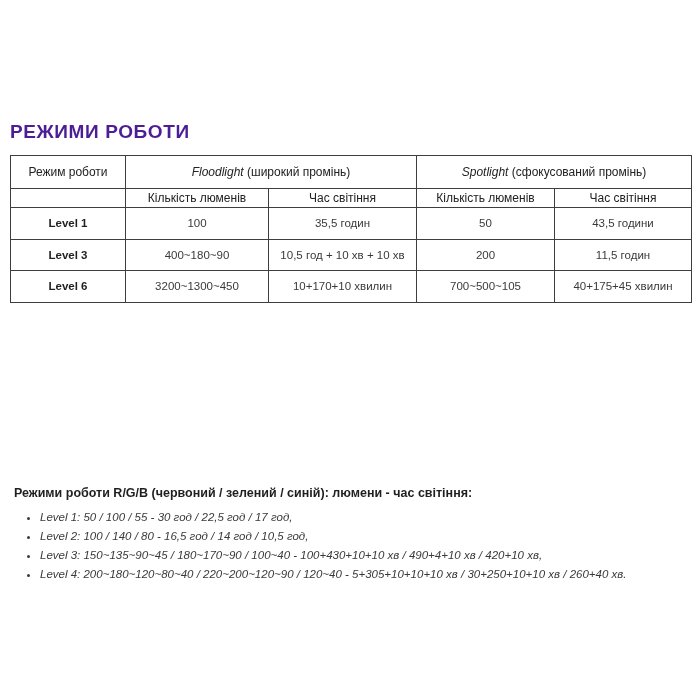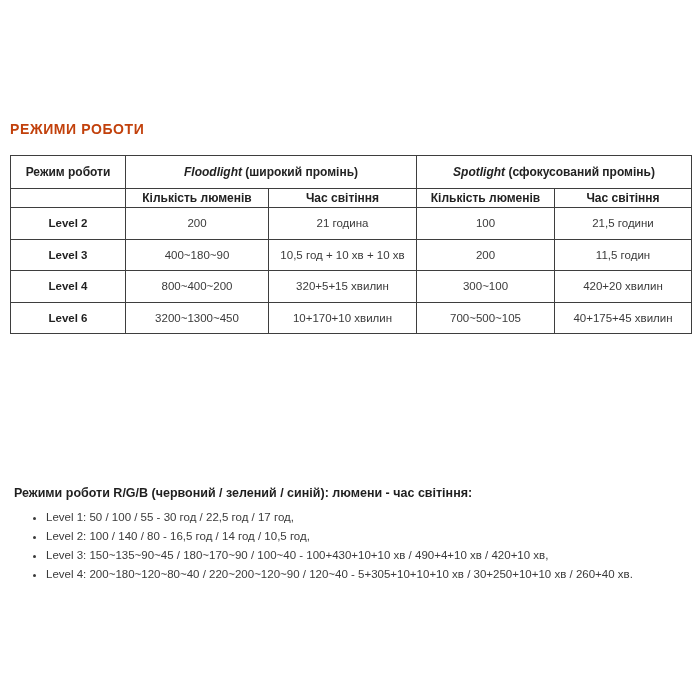--- a/index.html
+++ b/index.html
@@ -12,24 +12,24 @@
     color: #1f1f1f;
     position: relative;
     overflow: hidden;
   }
 
   .page-title {
     position: absolute;
     top: 121px;
     left: 10px;
     margin: 0;
-    font-size: 14px;
+    font-size: 19px;
     font-weight: bold;
     letter-spacing: 0.6px;
-    color: #c2410c;
+    color: #4c1d95;
   }
 
   table.spec-table {
     position: absolute;
     top: 155px;
     left: 10px;
     width: 681px;
     border-collapse: collapse;
     table-layout: fixed;
   }
@@ -41,21 +41,21 @@
     padding: 2px 4px;
     overflow: hidden;
     white-space: nowrap;
   }
   .spec-table thead tr.group-row { height: 33px; }
   .spec-table thead tr.sub-row   { height: 16px; }
   .spec-table tbody tr           { height: 31.6px; }
 
   .spec-table thead th {
     font-size: 12px;
-    font-weight: bold;
+    font-weight: normal;
     color: #222222;
   }
   .spec-table thead th .mode-name { font-style: italic; }
 
   .spec-table tbody th.level-cell {
     font-size: 11.5px;
     font-weight: bold;
     color: #1f1f1f;
   }
   .spec-table tbody td {
@@ -70,24 +70,25 @@
     left: 10px;
     margin: 4px;
     font-size: 12.5px;
     font-weight: bold;
     color: #1f1f1f;
   }
 
   ul.rgb-list {
     position: absolute;
     top: 508px;
-    left: 16px;
+    left: 10px;
     margin: 0;
     padding: 0 0 0 30px;
     list-style: disc outside;
+    font-style: italic;
   }
   ul.rgb-list li {
     font-size: 11.5px;
     line-height: 19px;
     color: #3a3a3a;
     white-space: nowrap;
   }
 </style>
 </head>
 <body>
@@ -115,39 +116,32 @@
     <tr class="sub-row">
       <th></th>
       <th>Кількість люменів</th>
       <th>Час світіння</th>
       <th>Кількість люменів</th>
       <th>Час світіння</th>
     </tr>
   </thead>
   <tbody>
     <tr>
-      <th class="level-cell">Level 2</th>
-      <td>200</td>
-      <td>21 година</td>
+      <th class="level-cell">Level 1</th>
       <td>100</td>
-      <td>21,5 години</td>
+      <td>35,5 годин</td>
+      <td>50</td>
+      <td>43,5 години</td>
     </tr>
     <tr>
       <th class="level-cell">Level 3</th>
       <td>400~180~90</td>
       <td>10,5 год + 10 хв + 10 хв</td>
       <td>200</td>
       <td>11,5 годин</td>
-    </tr>
-    <tr>
-      <th class="level-cell">Level 4</th>
-      <td>800~400~200</td>
-      <td>320+5+15 хвилин</td>
-      <td>300~100</td>
-      <td>420+20 хвилин</td>
     </tr>
     <tr>
       <th class="level-cell">Level 6</th>
       <td>3200~1300~450</td>
       <td>10+170+10 хвилин</td>
       <td>700~500~105</td>
       <td>40+175+45 хвилин</td>
     </tr>
   </tbody>
 </table>

